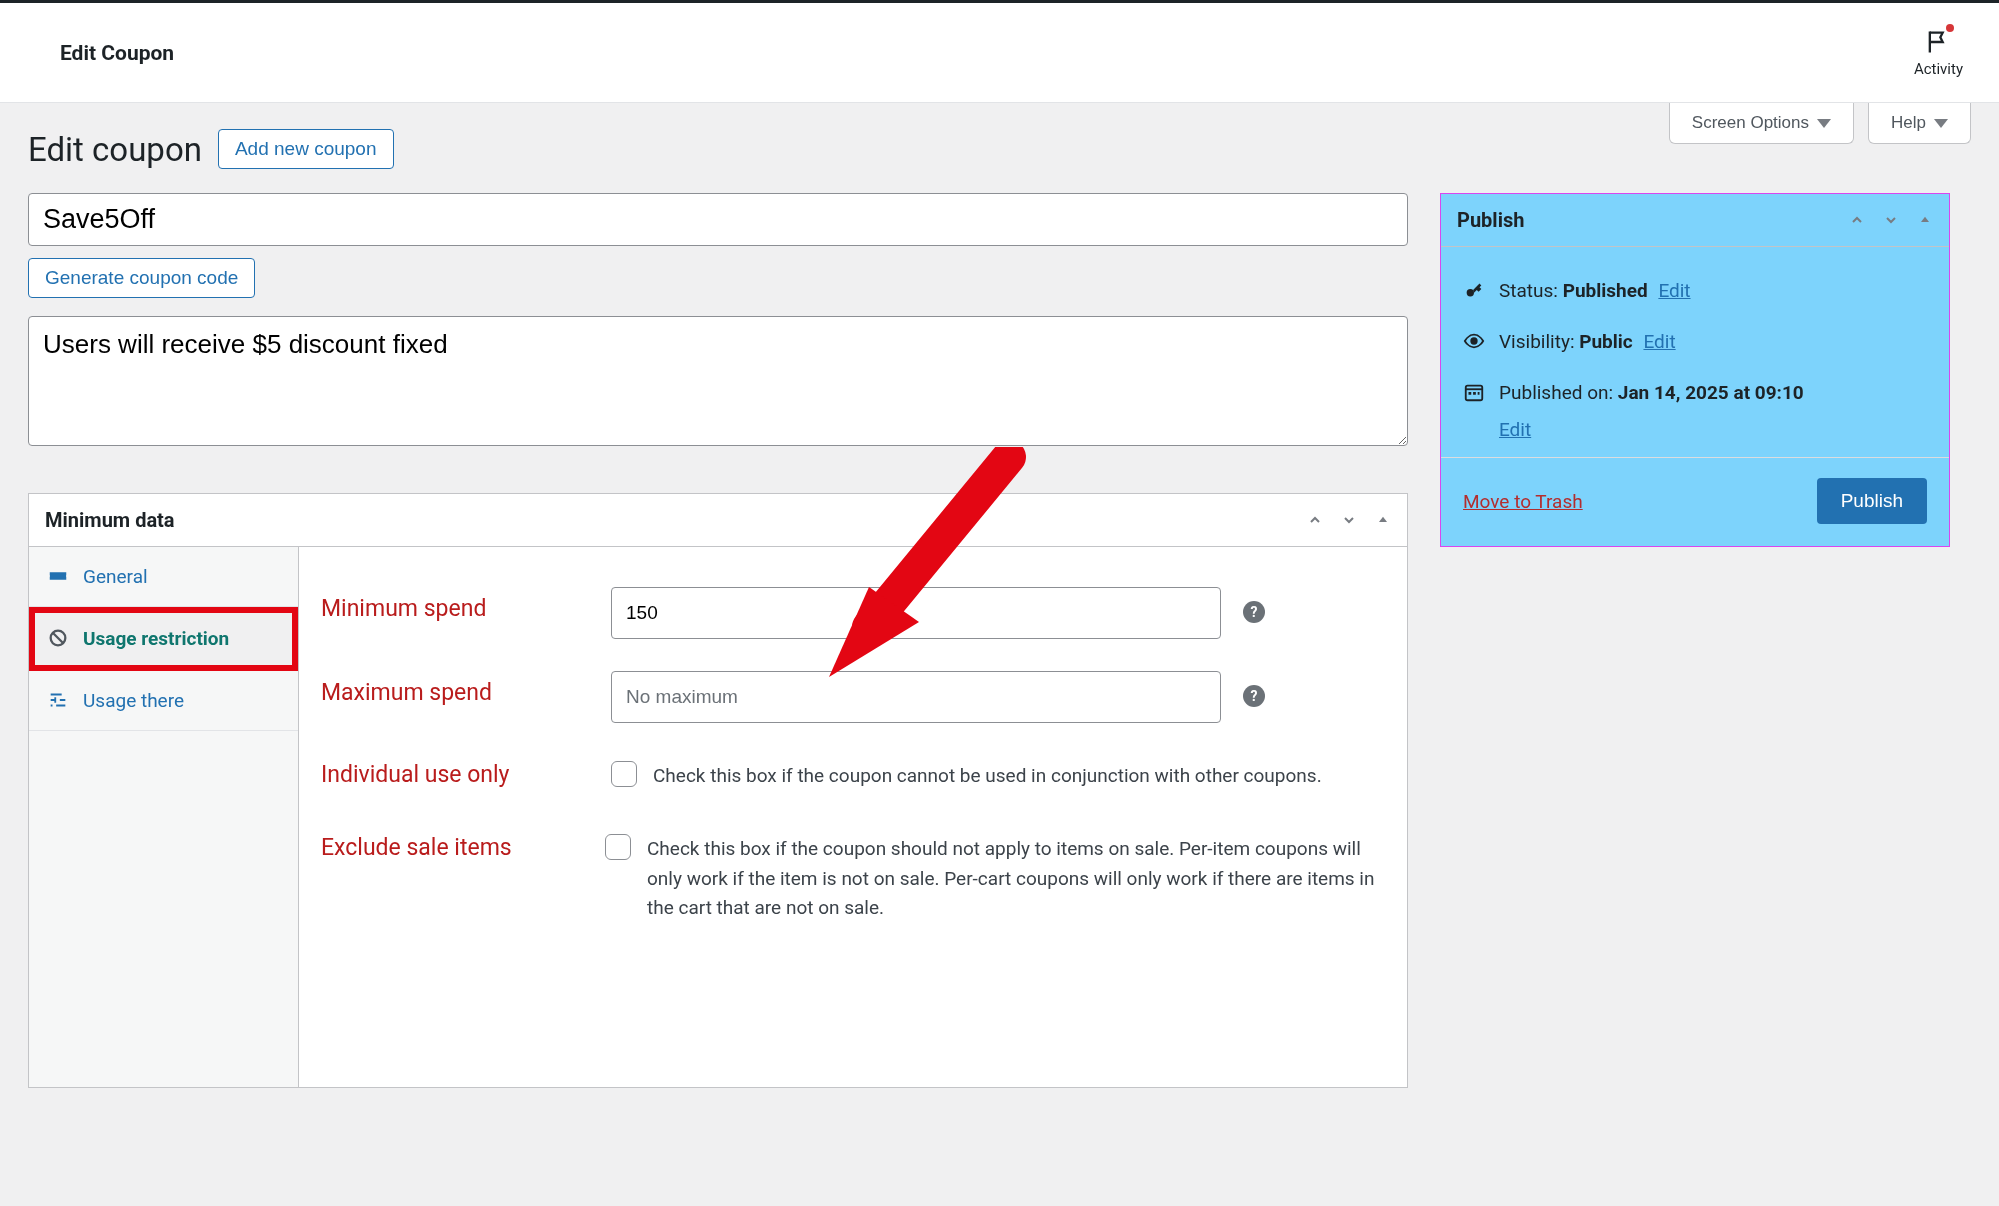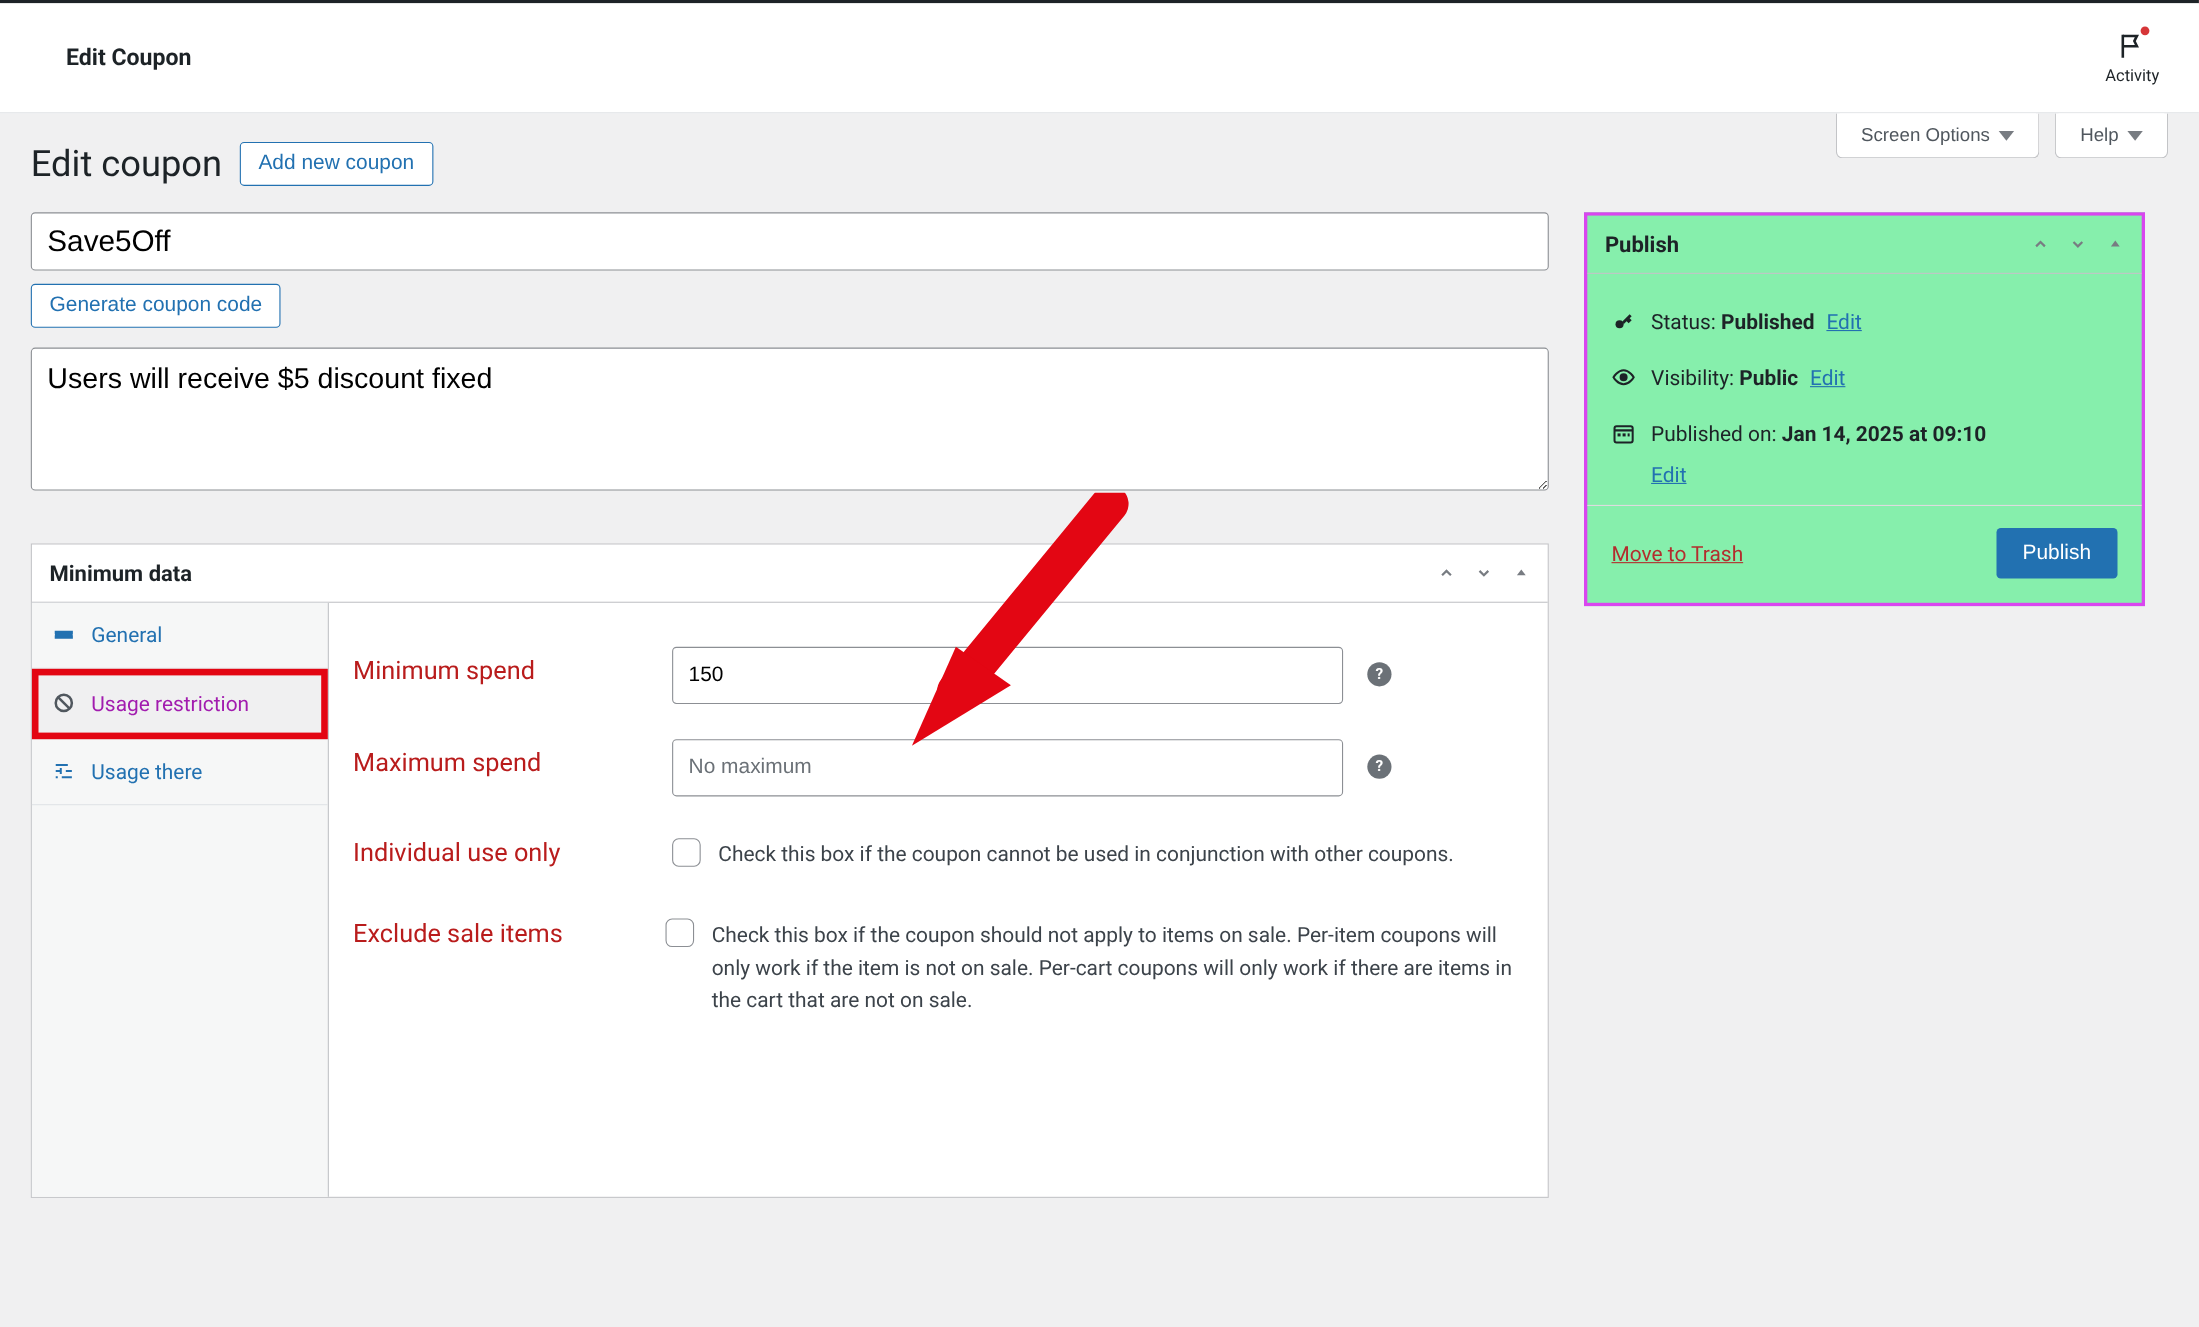--- a/index.html
+++ b/index.html
@@ -70,21 +70,21 @@
   .postbox-title { font-size:20px; font-weight:700; }
   .postbox-handle-actions { display:flex; gap:18px; align-items:center; }
   .chev { width:16px; height:16px; display:inline-block; color:#787c82;}
   .chev svg { width:100%; height:100%; }
   
   .cd-body { display:flex; min-height:540px; }
   .cd-tabs { width:270px; background:#f6f7f7; border-right:1px solid #c3c4c7; }
   .cd-tab { display:flex; align-items:flex-start; gap:14px; padding:18px 18px; border-bottom:1px solid #e2e4e7; font-size:19px; cursor:pointer;}
   .cd-tab.link { color:#2271b1; }
   .cd-tab .tab-ico { flex:0 0 22px; height:20px; color:#2271b1; }
-  .cd-tab.active { color:#a21caf; background:#f0f0f1; }
+  .cd-tab.active { color:#0f766e; background:#f0f0f1;font-weight:bold; }
   .cd-tab.active .tab-ico { color:#50575e; }
   .cd-highlight {  outline:6px solid #e30613; outline-offset:-6px; }
   .cd-content { flex:1; padding:30px 22px 30px 22px; position:relative; }
   .field-row { display:flex; align-items:flex-start; padding:10px 0 22px 0; }
   .field-label { width:290px; font-size:23px; color:#b91c1c; padding-top:8px; }
   .field-input {
     width:610px; padding:10px 14px; font-size:19px; height:52px;
     border:1px solid #8c8f94; border-radius:4px; background:#fff;
   }
   .field-input::placeholder { color:#6b7177; }
@@ -93,21 +93,21 @@
     display:flex; align-items:center; justify-content:center; font-size:14px; font-weight:700; margin-top:14px;
   }
   .check-row { display:flex; align-items:flex-start; padding:16px 0 28px 0; }
   .check-row .field-label { padding-top:0; }
   .check-body { display:flex; gap:16px; align-items:flex-start; max-width:780px;}
   .checkbox {
     width:26px; height:26px; border:1.5px solid #8c8f94; border-radius:6px; flex:0 0 26px; background:#fff;
   }
   .check-text { font-size:19px; color:#3c434a; line-height:1.55; }
   
-  .sidebox { background:#86efac; border:3px solid #d946ef; }
+  .sidebox { background:#7dd3fc; border:1px solid #d946ef; }
   .sidebox .postbox-header { padding:14px 16px; }
   .publish-body { padding:18px 22px 2px 22px; }
   .pub-row { display:flex; align-items:flex-start; gap:14px; padding:14px 0; font-size:19px; color:#1d2327; flex-wrap:wrap;}
   .pub-row .ico { flex:0 0 22px; height:22px; color:#50575e; }
   .pub-row strong { font-weight:700; }
   .edit-link { color:#2271b1; text-decoration:underline; margin-left:6px; cursor:pointer;}
   .pub-actions {
     display:flex; justify-content:space-between; align-items:center;
     padding:20px 22px 22px 22px; border-top:1px solid #dcdcde;
   }

